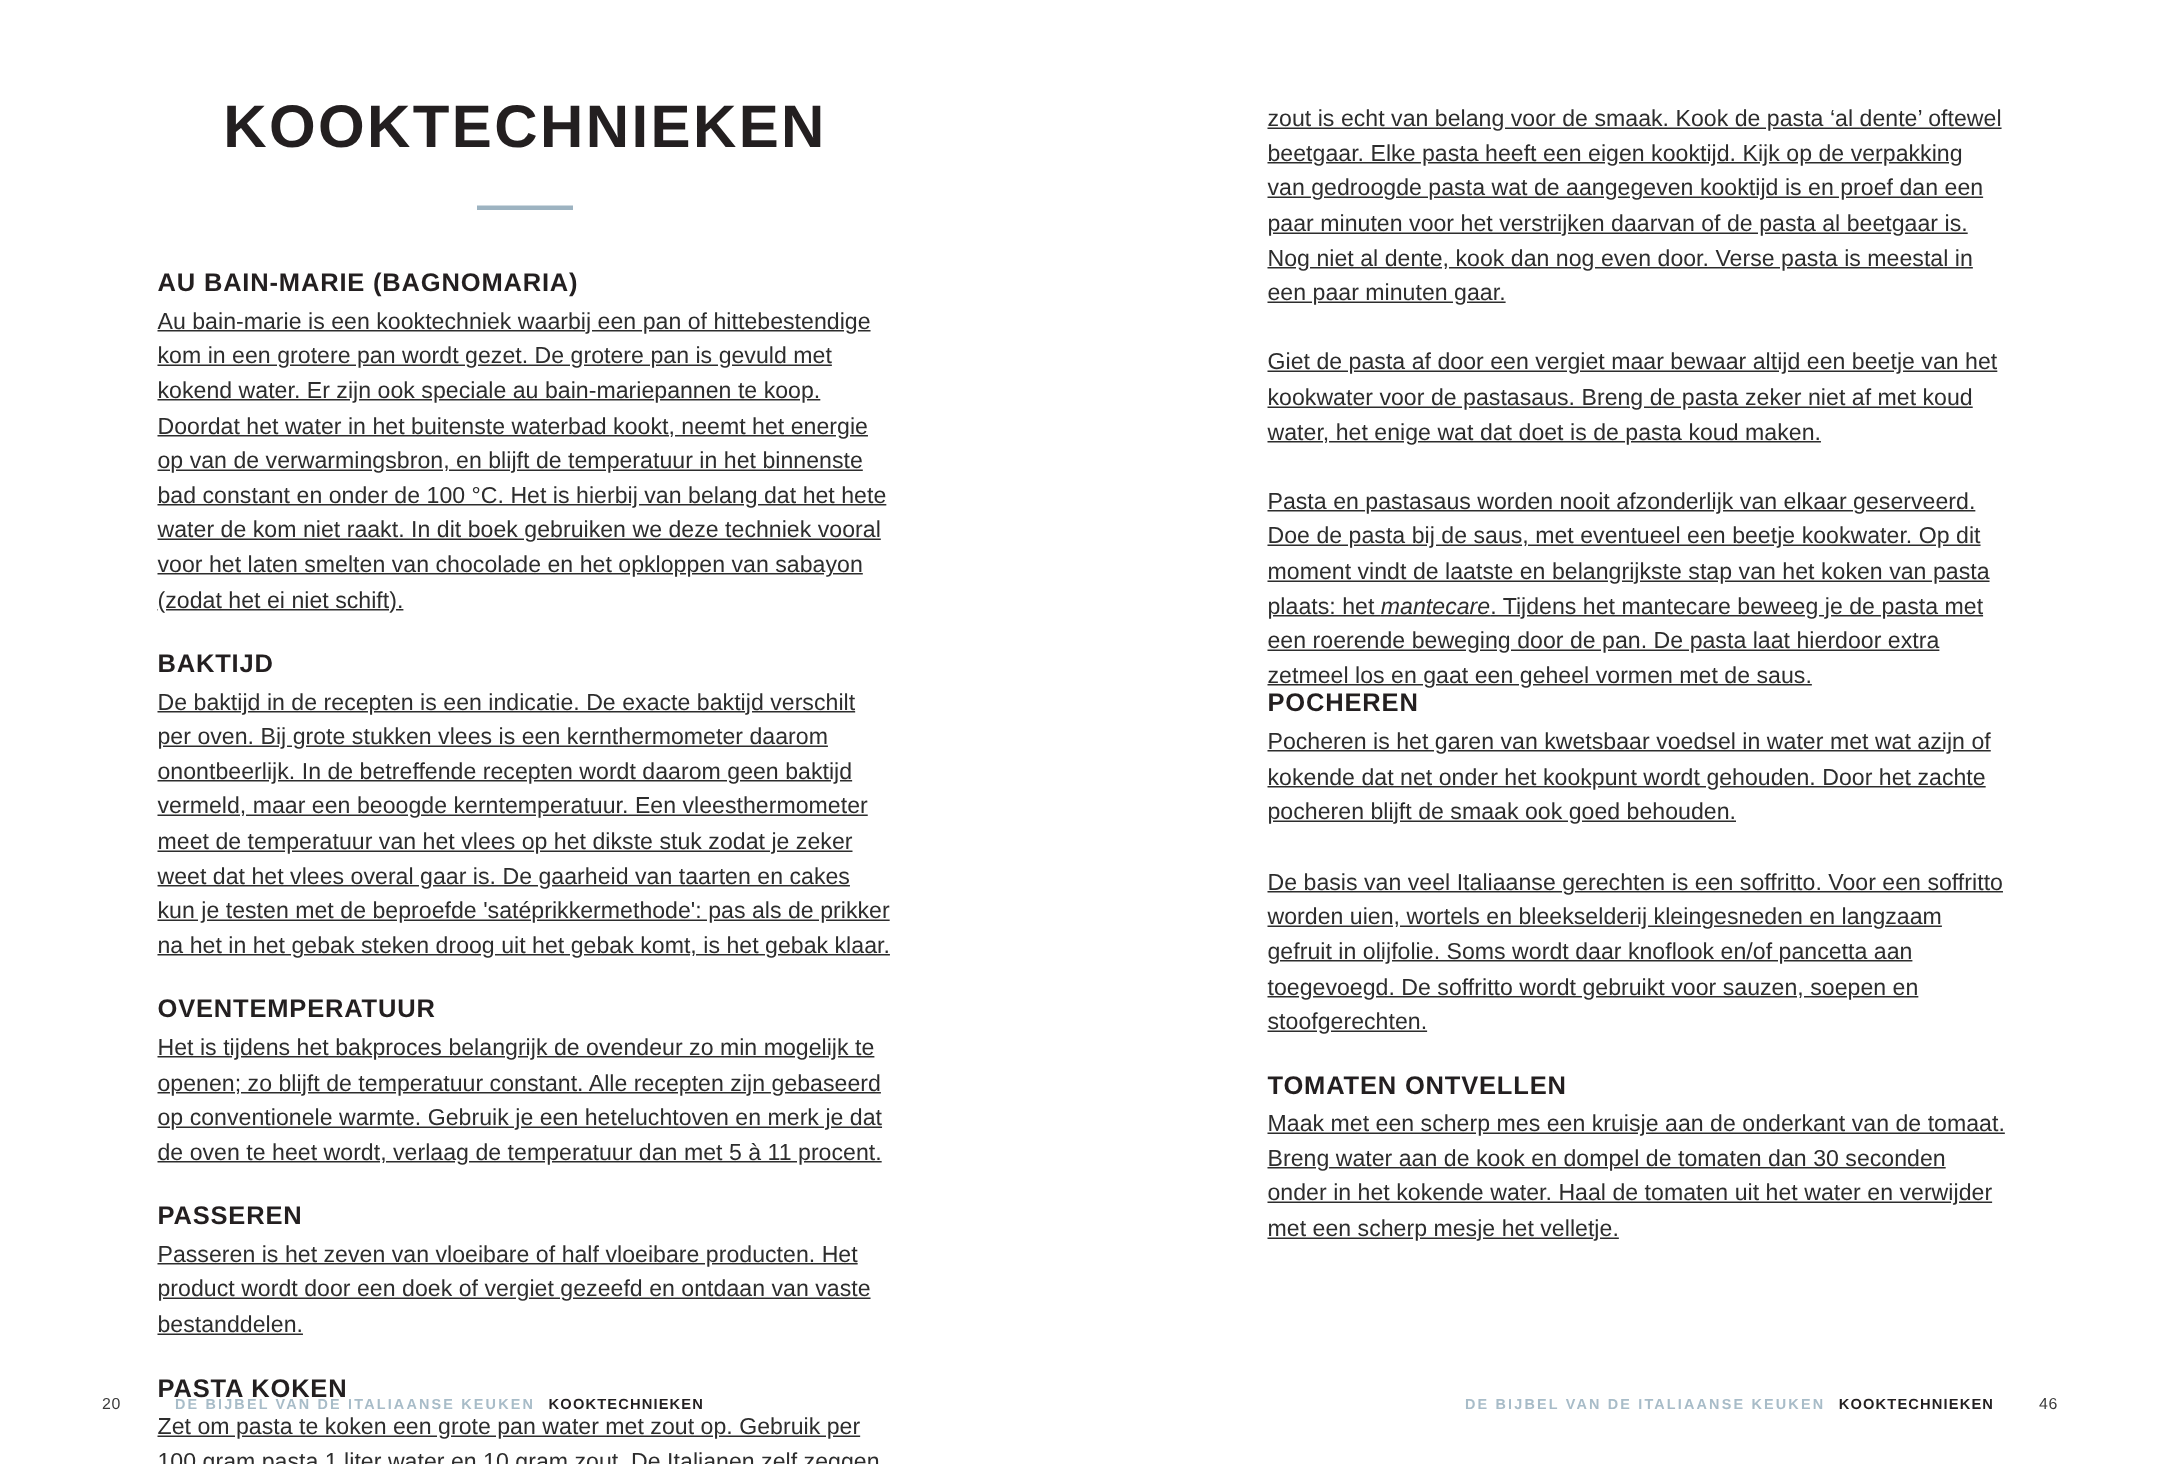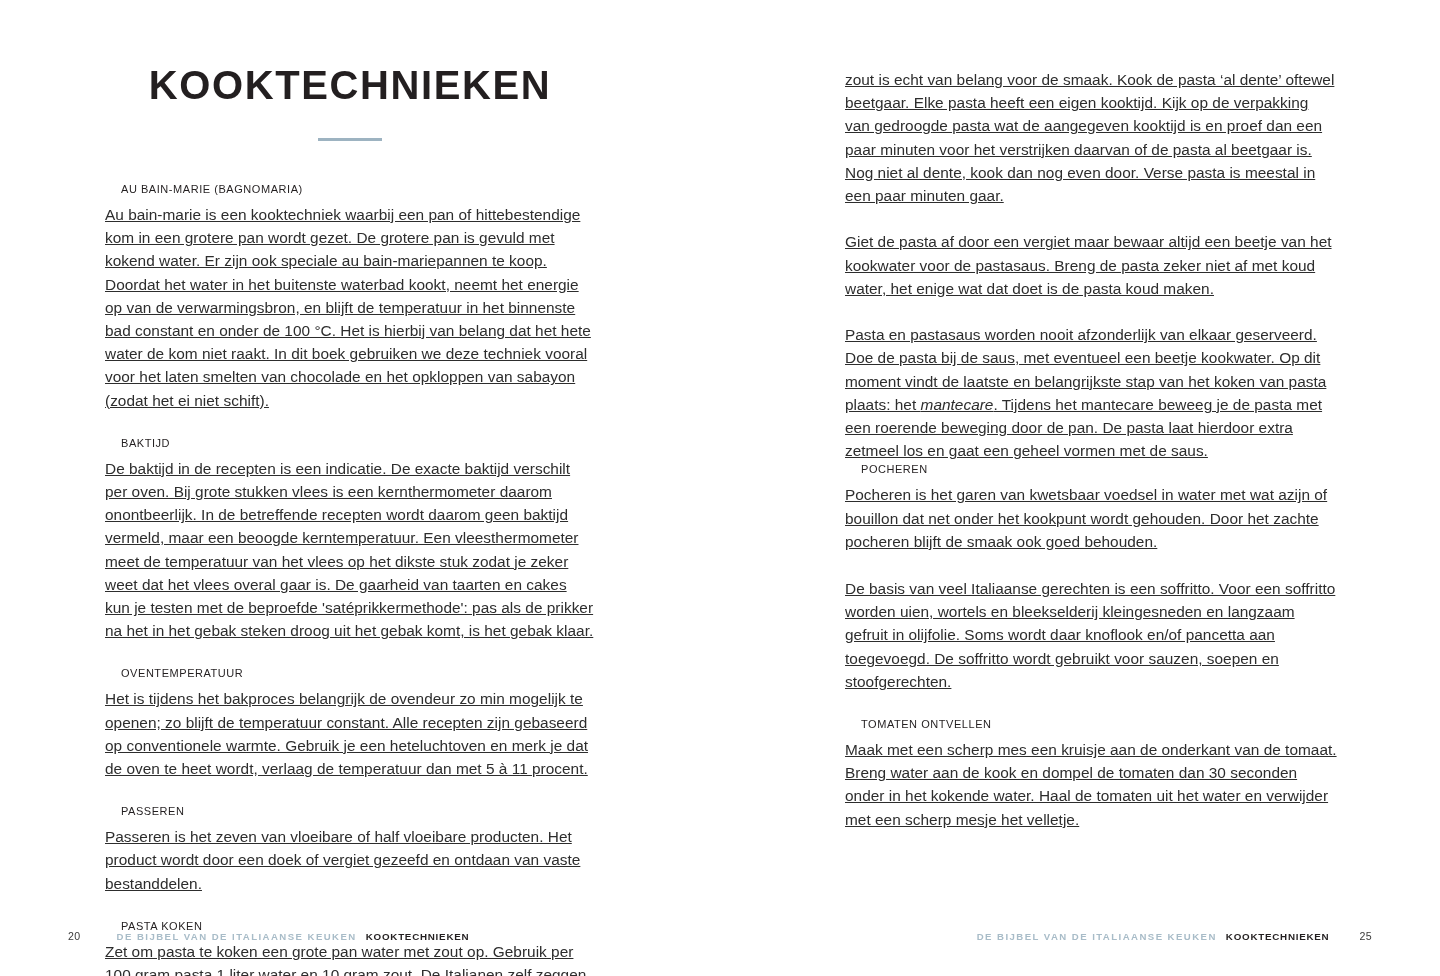--- a/index.html
+++ b/index.html
@@ -56,26 +56,26 @@
   .title-rule {
     display: inline-block;
     width: 64px;
     height: 3px;
     background: #9db3c1;
     vertical-align: middle;
   }
 
   
   .section-head {
-    font-size: 11px;
-    font-weight: normal;
+    font-size: 17px;
+    font-weight: bold;
     letter-spacing: 0.55px;
     color: #231f20;
     text-transform: uppercase;
-    margin: 0 0 7px 16px;
+    margin: 0 0 7px 0;
     line-height: 14px;
   }
   .section-block + .section-block {
     margin-top: 24px;
   }
 
   
   .body-par {
     font-size: 15.4px;
     line-height: 23.2px;
@@ -178,21 +178,21 @@
     <div class="par-block">
       <p class="body-par">Giet de pasta af door een vergiet maar bewaar altijd een beetje van het kookwater voor de pastasaus. Breng de pasta zeker niet af met koud water, het enige wat dat doet is de pasta koud maken.</p>
     </div>
 
     <div class="par-block">
       <p class="body-par"><span>Pasta en pastasaus worden nooit afzonderlijk van elkaar geserveerd. Doe de pasta bij de saus, met eventueel een beetje kookwater. Op dit moment vindt de laatste en belangrijkste stap van het koken van pasta plaats: het </span><span class="ital">mantecare</span><span>. Tijdens het mantecare beweeg je de pasta met een roerende beweging door de pan. De pasta laat hierdoor extra zetmeel los en gaat een geheel vormen met de saus.</span></p>
     </div>
 
     <div class="section-block">
       <div class="section-head">POCHEREN</div>
-      <p class="body-par">Pocheren is het garen van kwetsbaar voedsel in water met wat azijn of bouillon dat net onder het kookpunt wordt gehouden. Door het zachte pocheren blijft de smaak ook goed behouden.</p>
+      <p class="body-par">Pocheren is het garen van kwetsbaar voedsel in water met wat azijn of kokende dat net onder het kookpunt wordt gehouden. Door het zachte pocheren blijft de smaak ook goed behouden.</p>
     </div>
 
     <div class="section-block">
       <p class="body-par">De basis van veel Italiaanse gerechten is een soffritto. Voor een soffritto worden uien, wortels en bleekselderij kleingesneden en langzaam gefruit in olijfolie. Soms wordt daar knoflook en/of pancetta aan toegevoegd. De soffritto wordt gebruikt voor sauzen, soepen en stoofgerechten.</p>
     </div>
 
     <div class="section-block">
       <div class="section-head">TOMATEN ONTVELLEN</div>
       <p class="body-par">Maak met een scherp mes een kruisje aan de onderkant van de tomaat. Breng water aan de kook en dompel de tomaten dan 30 seconden onder in het kokende water. Haal de tomaten uit het water en verwijder met een scherp mesje het velletje.</p>
     </div>
@@ -205,16 +205,16 @@
     <span class="book-title">DE BIJBEL VAN DE ITALIAANSE KEUKEN</span>
     <span class="gap-9"></span>
     <span class="chapter-running">KOOKTECHNIEKEN</span>
   </div>
 
   <div class="footer footer-right">
     <span class="book-title">DE BIJBEL VAN DE ITALIAANSE KEUKEN</span>
     <span class="gap-9"></span>
     <span class="chapter-running">KOOKTECHNIEKEN</span>
     <span class="gap-30"></span>
-    <span class="folio">25</span>
+    <span class="folio">46</span>
   </div>
 
 </div>
 
 </body></html>

